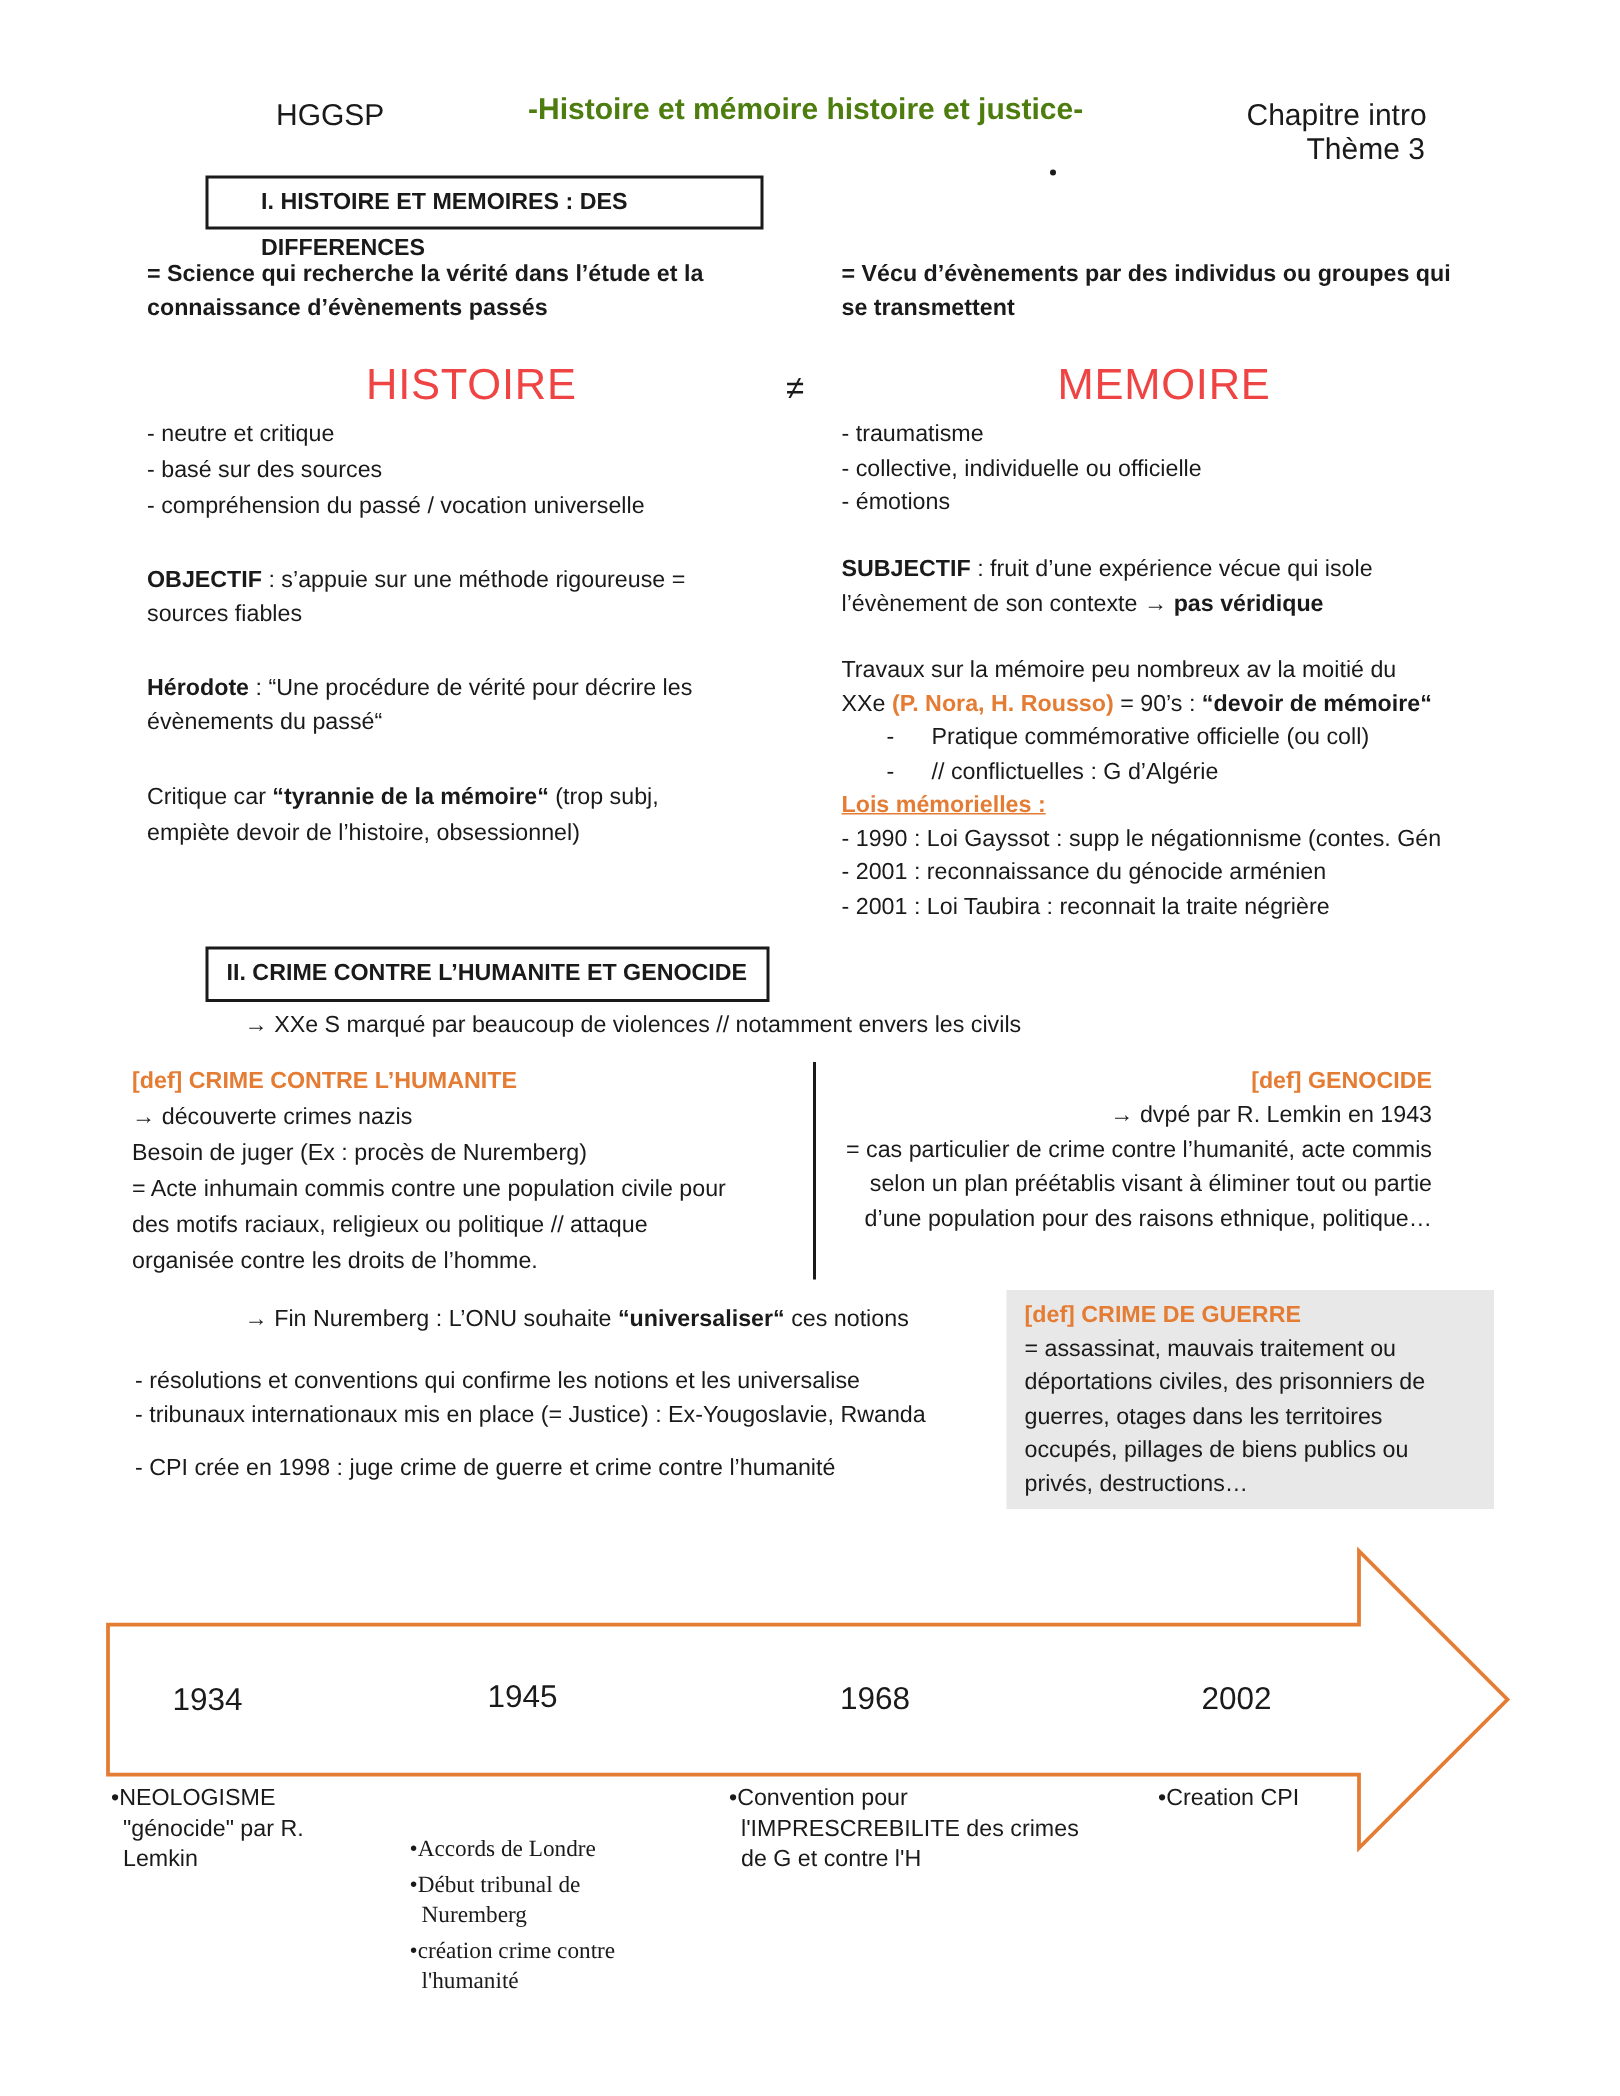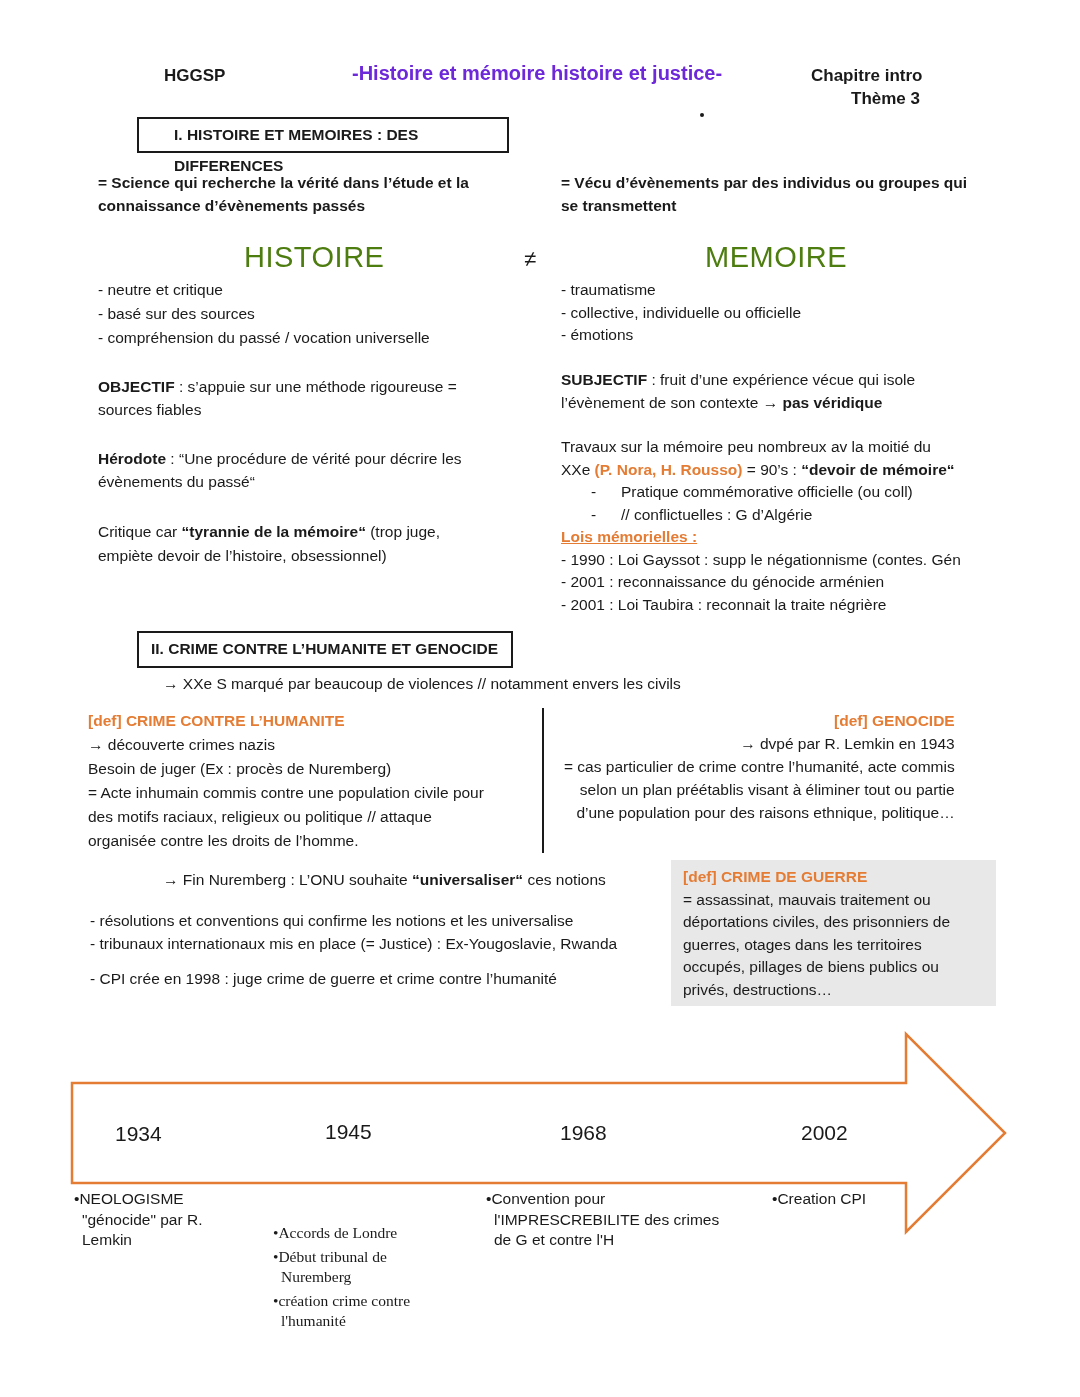--- a/index.html
+++ b/index.html
@@ -3,28 +3,28 @@
 <meta charset="utf-8">
 <style>
   html, body { margin: 0; padding: 0; background: #ffffff; }
   body {
     width: 1080px; height: 1397px; position: relative; overflow: hidden;
     font-family: "Liberation Sans", sans-serif; color: #1a1a1a;
   }
   .abs { position: absolute; }
   .orange { color: #e47c34; }
   .b { font-weight: bold; }
-  .hdr { font-size: 17px; font-weight: bold; }
-  .title { font-size: 20px; font-weight: bold; color: #6d28d9; }
+  .hdr { font-size: 20px; font-weight: normal; margin-left: 20px; }
+  .title { font-size: 20px; font-weight: bold; color: #4d7c0f; }
   .sect {
     border: 2px solid #1a1a1a; font-weight: bold; font-size: 15.5px;
     box-sizing: border-box; padding: 0 12px; line-height: 31px;
   }
   .txt { font-size: 15.5px; line-height: 22.5px; }
-  .big { font-size: 29px; color: #4d7c0f; letter-spacing: 0.5px; }
+  .big { font-size: 29px; color: #ef4444; letter-spacing: 0.5px; }
   .neq { font-size: 22px; }
   .indent { padding-left: 60px; position: relative; }
   .indent .dash { position: absolute; left: 30px; }
   .u { text-decoration: underline; }
   .vline { position: absolute; left: 542px; top: 708px; width: 2px; height: 145px; background: #1a1a1a; }
   .greybox { position: absolute; left: 671px; top: 860px; width: 325px; height: 146px; background: #e8e8e8; }
   .year { font-size: 21px; }
   .tl { font-size: 15.5px; line-height: 20.5px; }
   .tl .item { display: block; padding-left: 8px; text-indent: -8px; margin-bottom: 3px; }
 </style>
@@ -52,21 +52,21 @@
 </div>
 <div class="abs txt" style="left:98px; top:376px;">
   <div><span class="b">OBJECTIF</span><span> : s’appuie sur une méthode rigoureuse =</span></div>
   <div>sources fiables</div>
 </div>
 <div class="abs txt" style="left:98px; top:448px;">
   <div><span class="b">Hérodote</span><span> : “Une procédure de vérité pour décrire les</span></div>
   <div>évènements du passé“</div>
 </div>
 <div class="abs txt" style="left:98px; top:520px; line-height:24px;">
-  <div><span>Critique car </span><span class="b">“tyrannie de la mémoire“</span><span> (trop juge,</span></div>
+  <div><span>Critique car </span><span class="b">“tyrannie de la mémoire“</span><span> (trop subj,</span></div>
   <div>empiète devoir de l’histoire, obsessionnel)</div>
 </div>
 
 <div class="abs txt b" style="left:561px; top:172px;">
   <div>= Vécu d’évènements par des individus ou groupes qui</div>
   <div>se transmettent</div>
 </div>
 <div class="abs big" style="left:705px; top:241px;">MEMOIRE</div>
 <div class="abs txt" style="left:561px; top:279px;">
   <div>- traumatisme</div>

